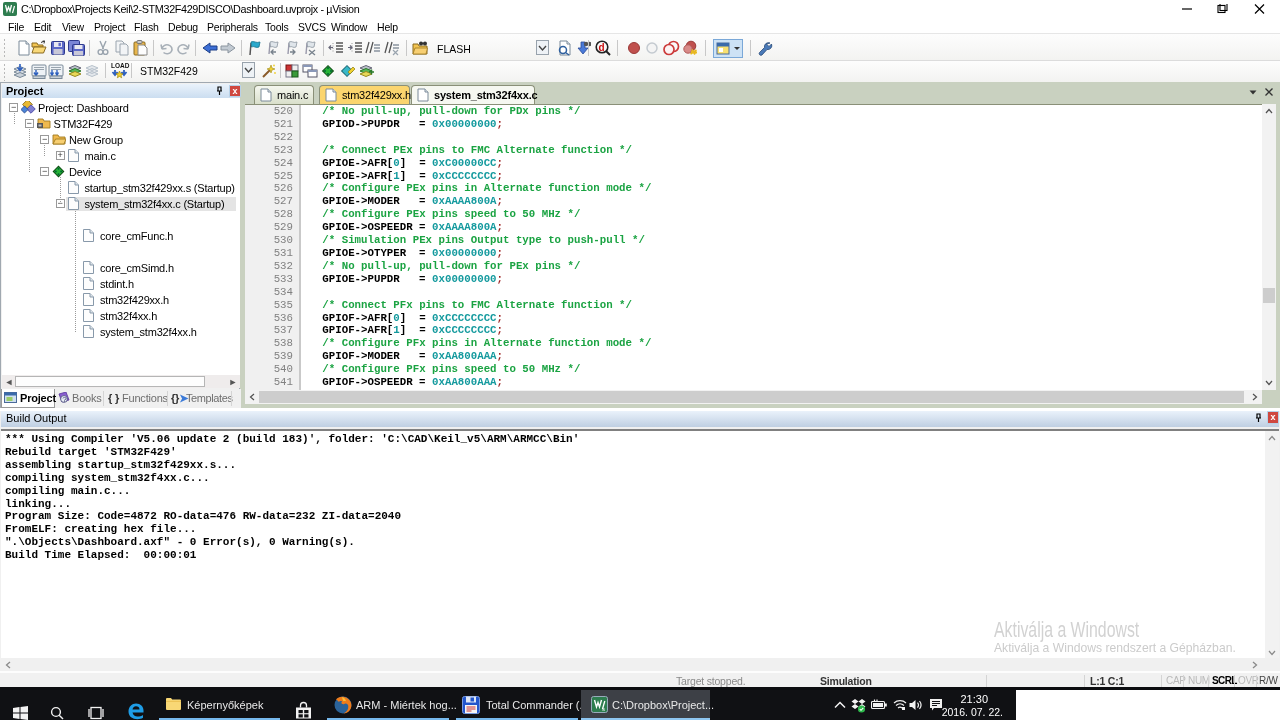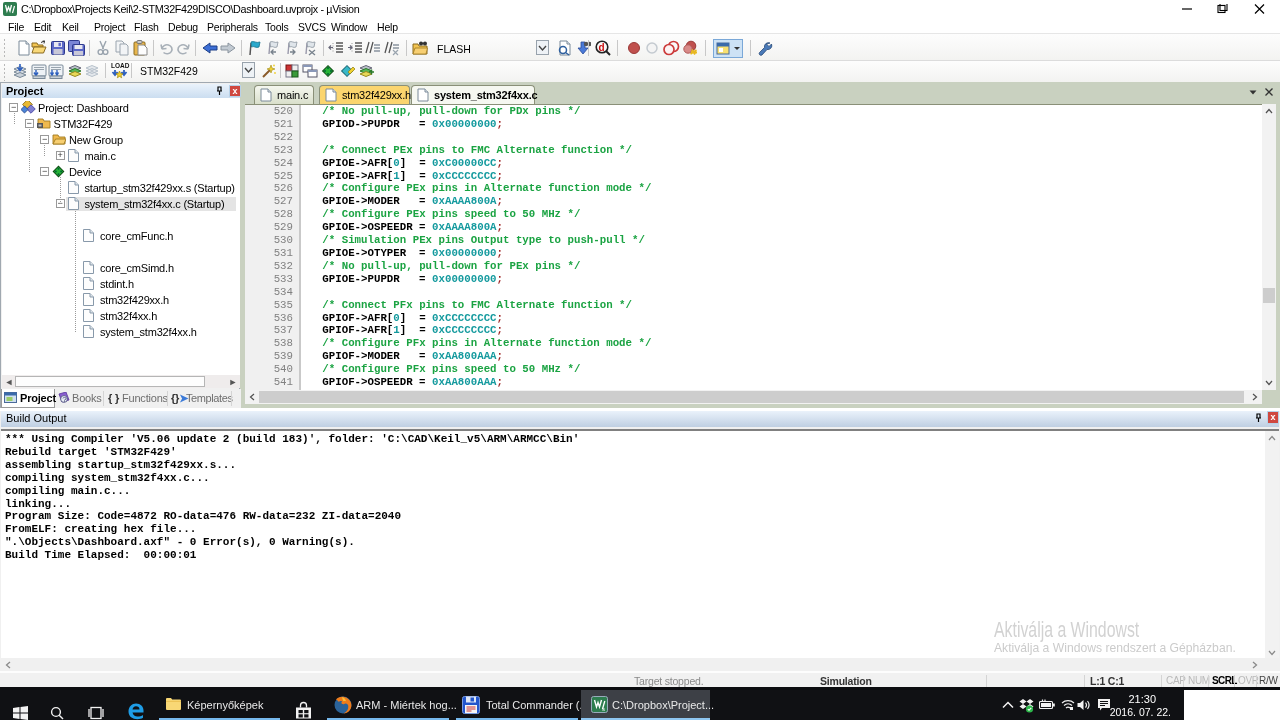--- a/index.html
+++ b/index.html
@@ -73,21 +73,21 @@
 #buildhs { left:0px; top:250px; width:1280px; height:13px; background:#f0f0f0; }
 
 #wm1 { left:994px; top:617px; font-size:22px; color:#d2d2d2; transform:scaleX(0.72); transform-origin:left top; white-space:nowrap; }
 #wm2 { left:994px; top:640px; font-size:13.5px; color:#cbcbcb; transform:scaleX(0.9); transform-origin:left top; white-space:nowrap; }
 
 #statusbar { left:0; top:671px; width:1280px; height:16px; background:#f1f1f1;
   border-top:2px solid #fdfdfd; font-size:10.5px; letter-spacing:-0.2px; color:#8a8a8a; }
 #statusbar .seg { position:absolute; top:2px; }
 .sdiv { position:absolute; top:2px; height:12px; width:1px; background:#d4d4d4; }
 
-#taskbar { left:0; top:690px; width:1184px; height:30px; background:#101114; }
+#taskbar { left:0; top:690px; width:1016px; height:30px; background:#101114; }
 .tbtn { position:absolute; top:0; height:30px; }
 .tbul { position:absolute; bottom:0px; height:2px; background:#76b9ed; left:0; right:0; }
 .tbtext { position:absolute; font-size:11px; color:#e8e8e8; top:9px; white-space:nowrap; }
 #tray { position:absolute; right:0; top:0; height:30px; color:#fff; }
 .trayt { position:absolute; font-size:11px; color:#ffffff; text-align:right; }
 </style>
 </head>
 <body>
 <div id="stage">
 
@@ -102,21 +102,21 @@
       <line x1="2" y1="5" x2="12" y2="5" stroke="#000" stroke-width="1.2"></line>
       <rect x="38" y="1.5" width="7" height="7" fill="none" stroke="#000" stroke-width="1.1"></rect>
       <rect x="40" y="-0.5" width="7" height="7" fill="none" stroke="#000" stroke-width="1.1"></rect>
       <path d="M75 0.5 L84 9.5 M84 0.5 L75 9.5" stroke="#000" stroke-width="1.2"></path>
     </svg>
   </div>
 
   <div class="abs" id="menubar">
     <span style="left:8px">File</span>
       <span style="left:34px">Edit</span>
-    <span style="left:62px">Keil</span>
+    <span style="left:62px">View</span>
       <span style="left:94px">Project</span>
     <span style="left:134px">Flash</span>
       <span style="left:168px">Debug</span>
     <span style="left:207px">Peripherals</span>
       <span style="left:265px">Tools</span>
     <span style="left:298px">SVCS</span>
       <span style="left:331px">Window</span>
     <span style="left:377px">Help</span>
   </div>
 
@@ -637,21 +637,21 @@
         </svg>
       <svg class="abs" style="right:22px;top:3px" width="6" height="8" viewBox="0 0 6 8">
           <path d="M1 1 L4.5 4 L1 7" stroke="#8a8a8a" fill="none" stroke-width="1.3"></path>
         </svg>
     </div>
   </div>
   <div class="abs" id="wm1">Aktiválja a Windowst</div>
   <div class="abs" id="wm2">Aktiválja a Windows rendszert a Gépházban.</div>
 
   <div class="abs" id="statusbar">
-    <span class="seg" style="left:634px">Target stopped.</span>
+    <span class="seg" style="left:676px">Target stopped.</span>
     <span class="seg" style="left:820px;color:#333;font-weight:bold">Simulation</span>
     <span class="seg" style="left:1090px;color:#333;font-weight:bold">L:1 C:1</span>
     <span class="seg" style="left:1166px;color:#b9b9b9;font-size:10px;letter-spacing:-0.3px">CAP</span>
     <span class="seg" style="left:1188px;color:#b9b9b9;font-size:10px;letter-spacing:-0.3px">NUM</span>
     <span class="seg" style="left:1212px;color:#000;font-weight:bold;font-size:10px;letter-spacing:-0.6px">SCRL</span>
     <span class="seg" style="left:1238px;color:#b9b9b9;font-size:10px;letter-spacing:-0.3px">OVR</span>
     <span class="seg" style="left:1259px;color:#444;font-size:10px;letter-spacing:-0.3px">R/W</span>
     <div class="sdiv" style="left:986px"></div>
     <div class="sdiv" style="left:1084px"></div>
     <div class="sdiv" style="left:1161px"></div>

